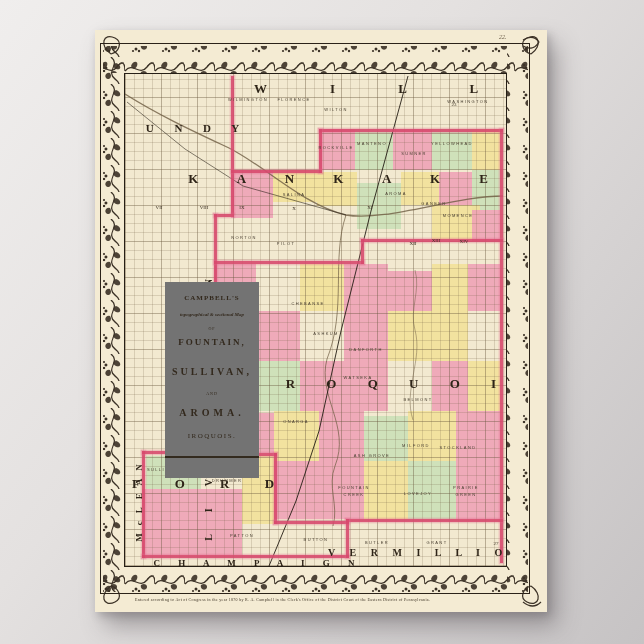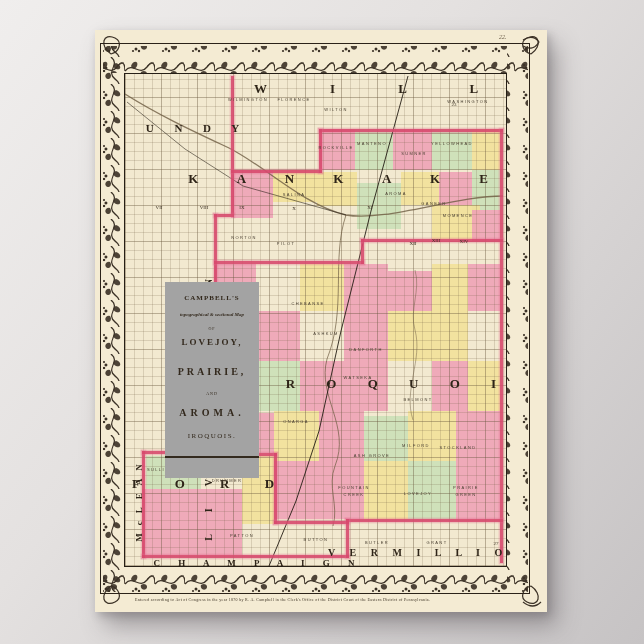--- a/index.html
+++ b/index.html
@@ -41,21 +41,21 @@
     position:absolute;z-index:5;font-family:"Liberation Sans",sans-serif;
     font-size:4px;letter-spacing:1.4px;color:#4a4032;white-space:nowrap;
     transform:translate(-50%,-50%);
   }
   .numeral{
     position:absolute;z-index:5;font-family:"Liberation Serif",serif;
     font-size:5px;color:#3a3022;white-space:nowrap;transform:translate(-50%,-50%);
   }
   .cartouche{
     position:absolute;left:40px;top:208px;width:94px;height:196px;z-index:6;
-    background:#a3a3a3;text-align:center;color:#33291d;
+    background:#737373;text-align:center;color:#33291d;
   }
   .cartouche span{position:absolute;left:0;width:100%;white-space:nowrap;}
   .c1{top:12px;font-size:7px;font-weight:700;letter-spacing:1px;}
   .c2{top:30px;font-size:5px;font-style:italic;font-weight:600;}
   .c3{top:44px;font-size:4px;letter-spacing:1px;}
   .c4{top:55px;font-size:9px;font-weight:700;letter-spacing:2px;}
   .c5{top:84px;font-size:10px;font-weight:700;letter-spacing:3px;}
   .c6{top:109px;font-size:4px;letter-spacing:1px;}
   .c7{top:125px;font-size:10px;font-weight:700;letter-spacing:4px;}
   .c8{top:150px;font-size:7px;letter-spacing:1.5px;}
@@ -244,22 +244,22 @@
       <path d="M221,141 C206,185 222,235 202,285 C192,322 226,352 210,392 C202,412 214,432 208,452" fill="none" stroke="#6e5d42" stroke-width="1" opacity=".7"></path>
       <path d="M288,346 C278,316 298,286 290,256 C284,236 296,216 290,196" fill="none" stroke="#6e5d42" stroke-width=".8" opacity=".6"></path>
       <path d="M283,2 L246,137 L216,257 L194,357 L171,427 L144,492" fill="none" stroke="#241d14" stroke-width=".9"></path>
       <path d="M2,28 L60,75 L118,112 L221,141" fill="none" stroke="#241d14" stroke-width=".7" opacity=".8"></path>
     </svg>
 
     <div class="cartouche">
       <span class="c1">CAMPBELL'S</span>
       <span class="c2">topographical &amp; sectional Map</span>
       <span class="c3">OF</span>
-      <span class="c4">LOVEJOY,</span>
-      <span class="c5">PRAIRIE,</span>
+      <span class="c4">FOUNTAIN,</span>
+      <span class="c5">SULLIVAN,</span>
       <span class="c6">AND</span>
       <span class="c7">AROMA.</span>
       <span class="c8">IROQUOIS.</span>
       <span class="c-rule"></span>
     </div>
   </div>
 
   <div class="plate-no">22.</div>
   <div class="credit">Entered according to Act of Congress in the year 1870 by  R. A. Campbell  in the Clerk's Office of the District Court of the Eastern District of Pennsylvania.</div>
 </div>

